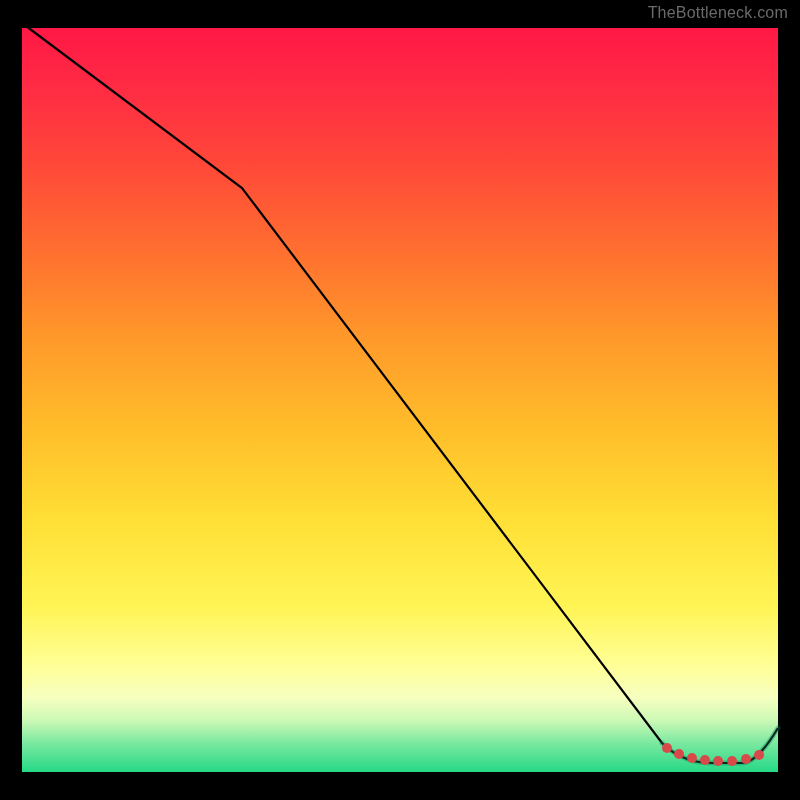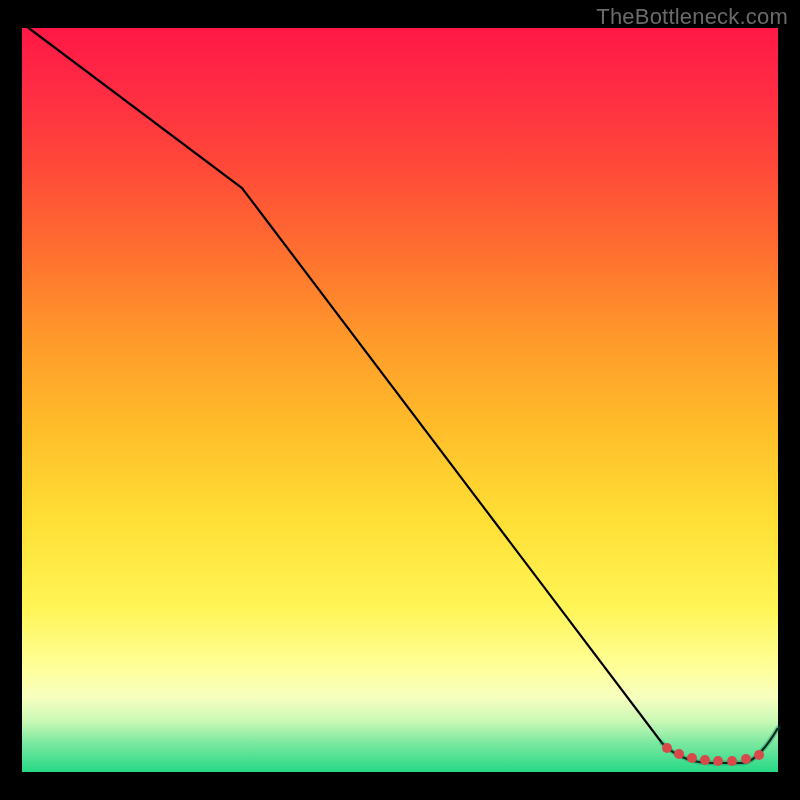--- a/index.html
+++ b/index.html
@@ -15,21 +15,21 @@
     position: relative;
     width: 800px;
     height: 800px;
     background: #000;
   }
   .watermark {
     position: absolute;
     top: 4px;
     right: 12px;
     color: #6a6a6a;
-    font-size: 22px;
+    font-size: 16px;
     font-weight: 400;
     letter-spacing: 0.2px;
     z-index: 5;
   }
   .plot-area {
     position: absolute;
     left: 22px;
     top: 28px;
     width: 756px;
     height: 744px;

